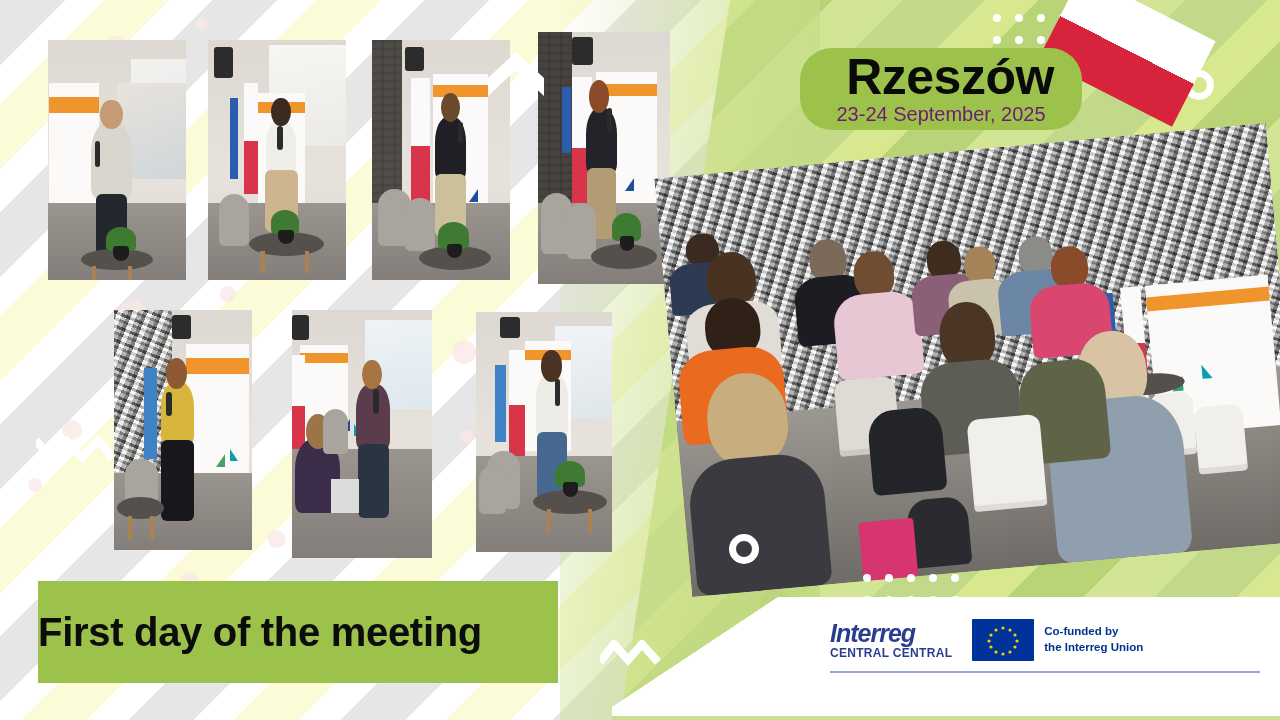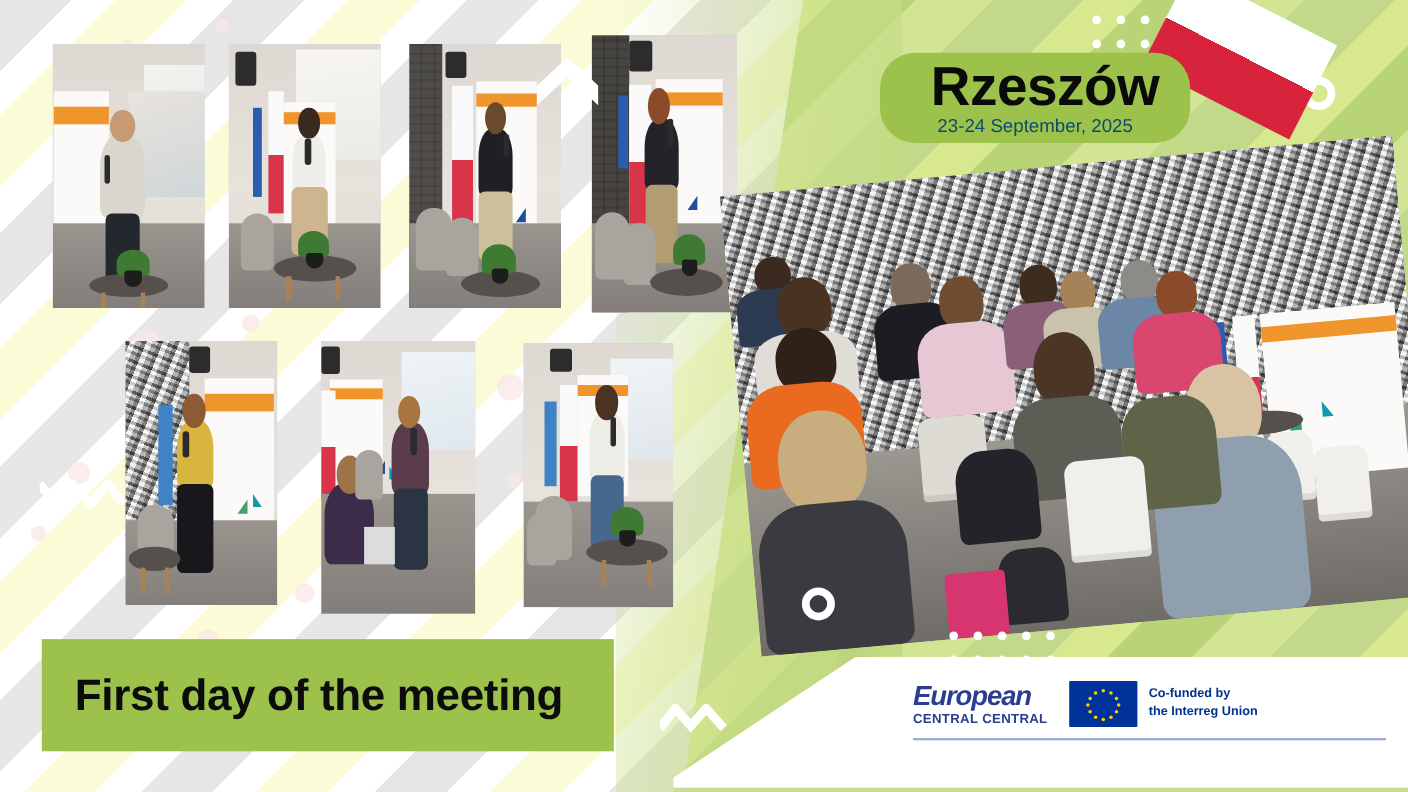--- a/index.html
+++ b/index.html
@@ -107,33 +107,33 @@
   
   #city-banner {
     position:absolute; left:800px; top:48px; width:282px; height:82px;
     background:#9dc24b; display:flex; flex-direction:column;
     align-items:center; justify-content:center; padding-top:2px;border-radius:32px;
   }
   #city-name {
     font-size:50px; font-weight:700; color:#0a0a0a; line-height:.95;
     letter-spacing:-.5px; margin-left:18px;
   }
-  #city-dates { font-size:17px; color:#0c4a6e; margin-top:2px; }
+  #city-dates { font-size:20px; color:#701a75; margin-top:2px; }
 
   
   #pl-flag {
     position:absolute; left:1052px; top:2px; width:150px; height:96px;
     transform:rotate(27deg); transform-origin:50% 50%;
     background:linear-gradient(180deg,#ffffff 0 50%, #d8233c 50% 100%);
   }
 
   
   #caption-bar {
     position:absolute; left:38px; top:581px; width:520px; height:102px;
-    background:#9dc24b; display:flex; align-items:center; padding-left:30px;
+    background:#9dc24b; display:flex; align-items:center; 
   }
   #caption-text { font-size:40px; font-weight:700; color:#0c0c0c; letter-spacing:-.3px; }
 
   
   #footer {
     position:absolute; left:612px; top:597px; width:668px; height:123px;
     background:#ffffff;
     clip-path:polygon(166px 0, 668px 0, 668px 123px, 0 123px, 0 110px);
   }
   #footer-logos { position:absolute; left:218px; top:22px; display:flex; align-items:center; gap:20px; }
@@ -437,21 +437,21 @@
     <div id="city-dates">23-24 September, 2025</div>
   </div>
 
   <div id="caption-bar">
     <div id="caption-text">First day of the meeting</div>
   </div>
 
   <div id="footer">
     <div id="footer-logos">
       <div id="interreg">
-        <div id="interreg-word">European</div>
+        <div id="interreg-word">Interreg</div>
         <div id="interreg-sub">CENTRAL CENTRAL</div>
       </div>
       <div id="eu-block">
         <div id="eu-flag">
           <svg id="eu-star-svg" width="62" height="42" viewBox="0 0 62 42">
             <g fill="#ffcc00">
               <circle cx="31" cy="9" r="1.6"></circle>
               <circle cx="38" cy="11" r="1.6"></circle>
               <circle cx="43" cy="16" r="1.6"></circle>
               <circle cx="45" cy="22" r="1.6"></circle>

